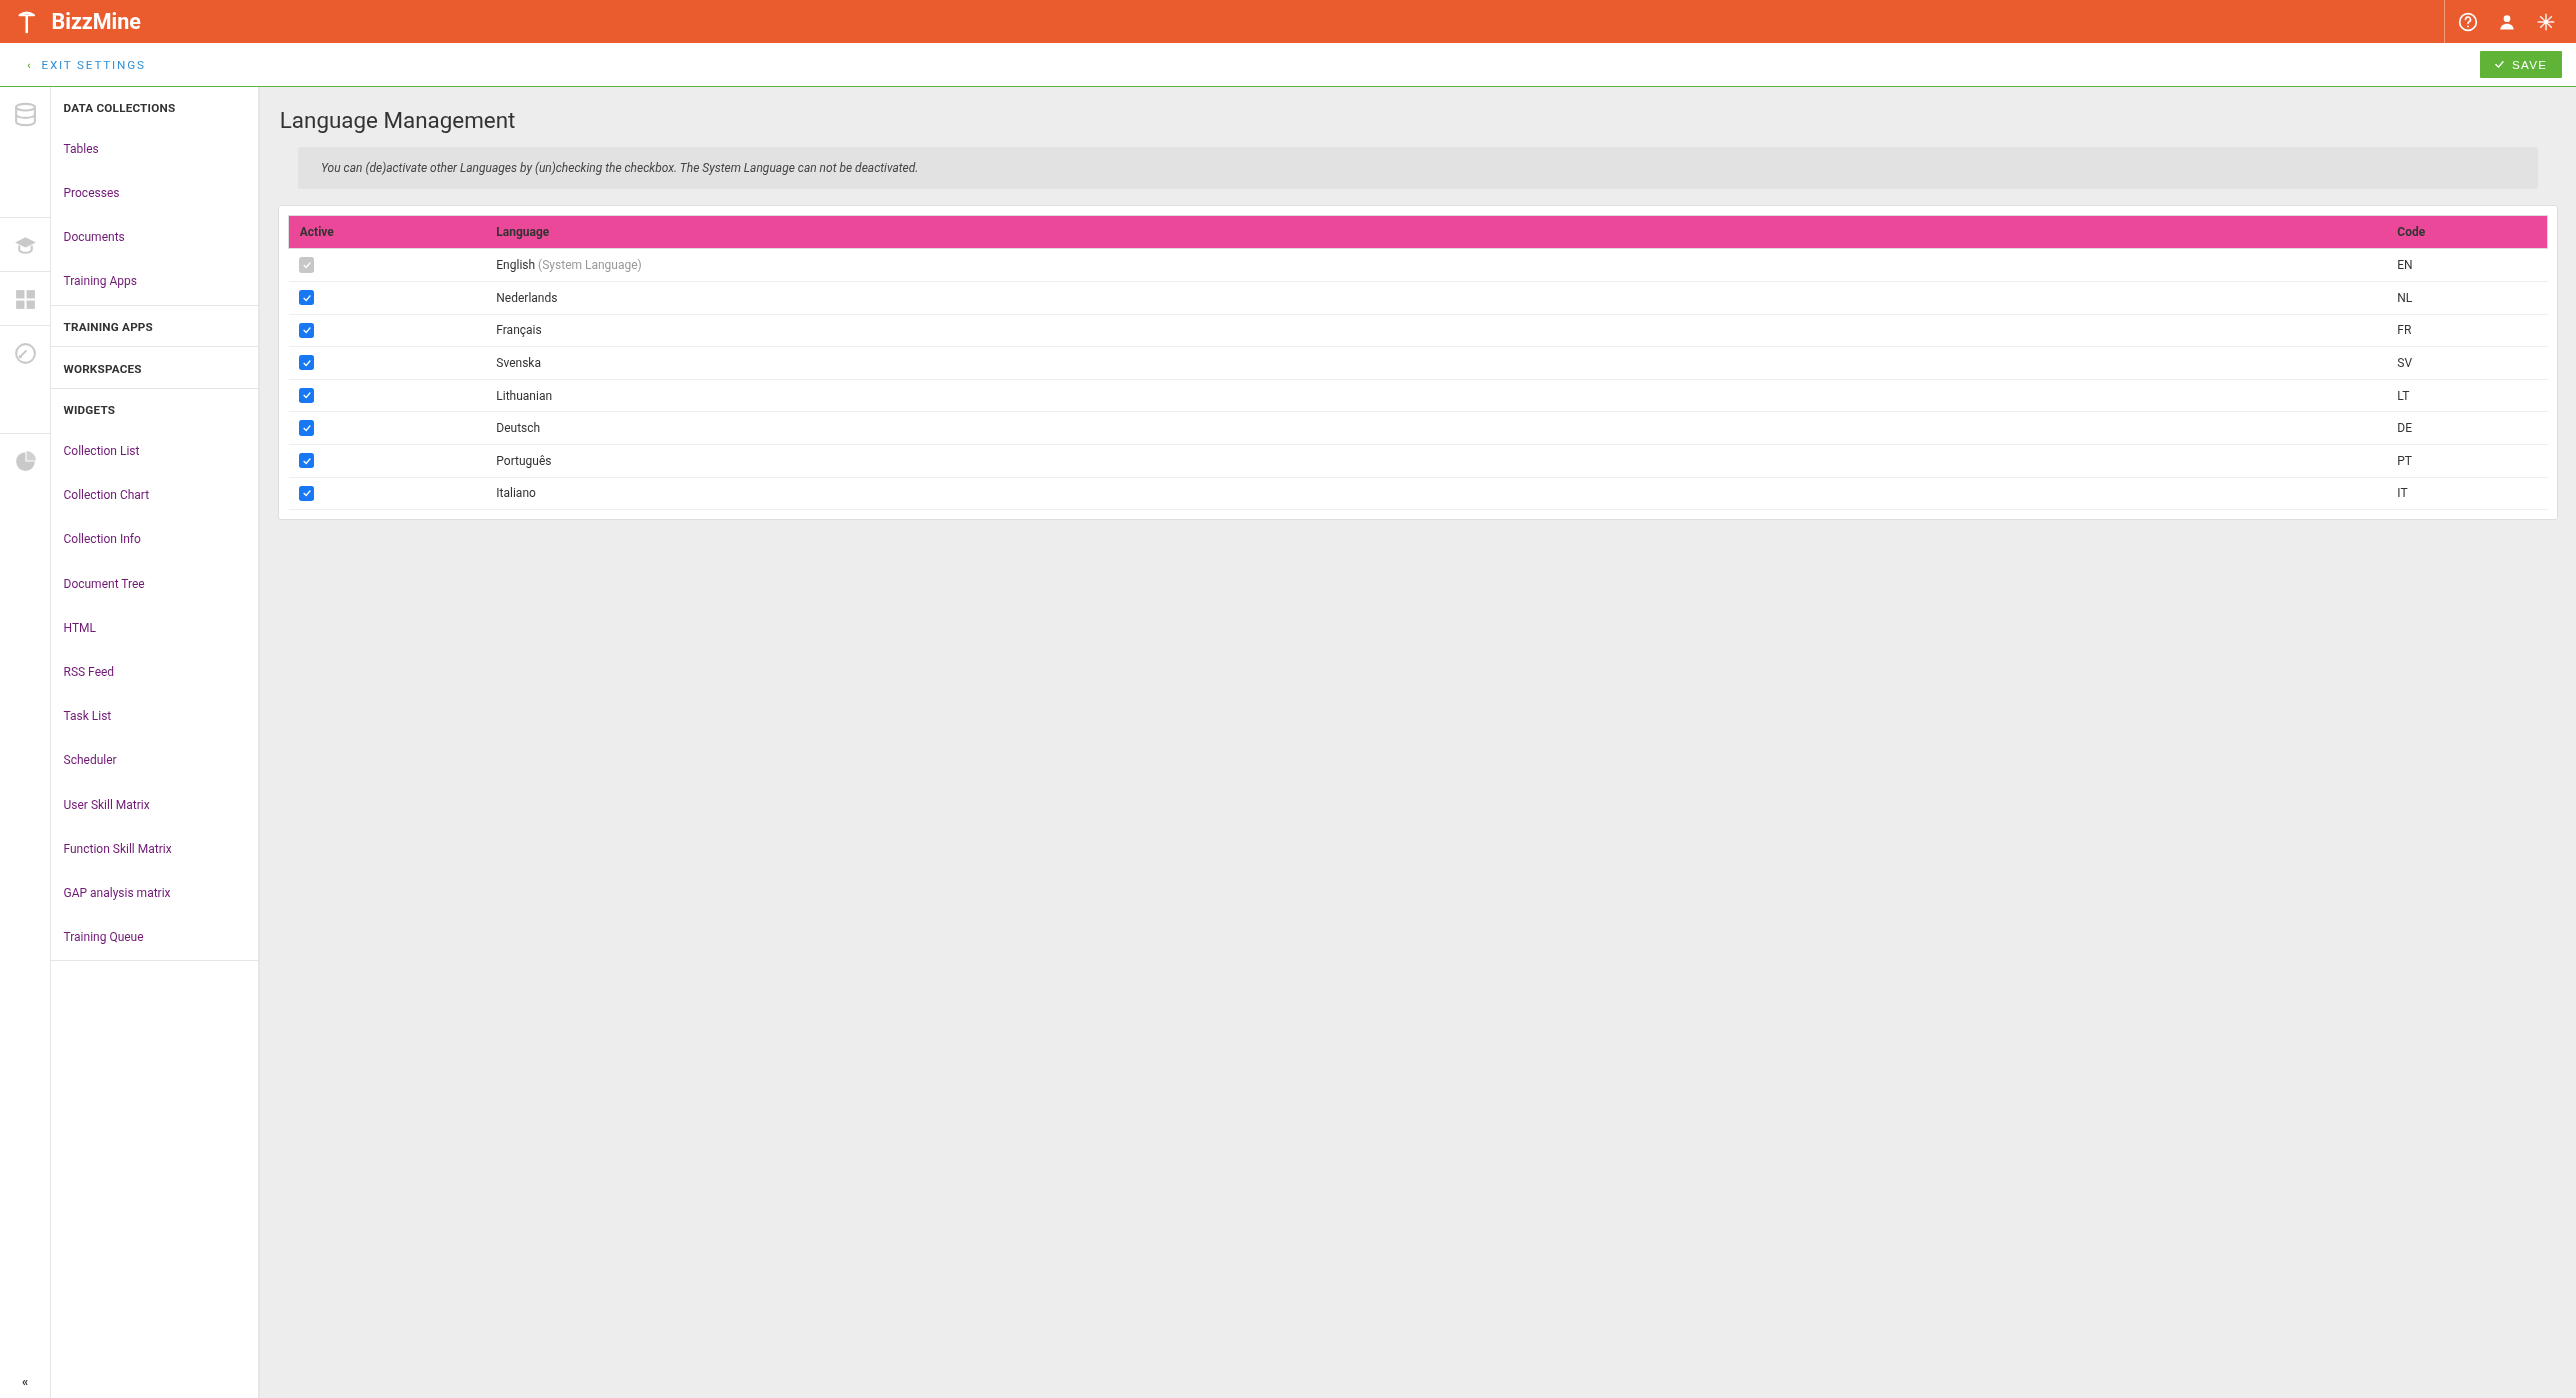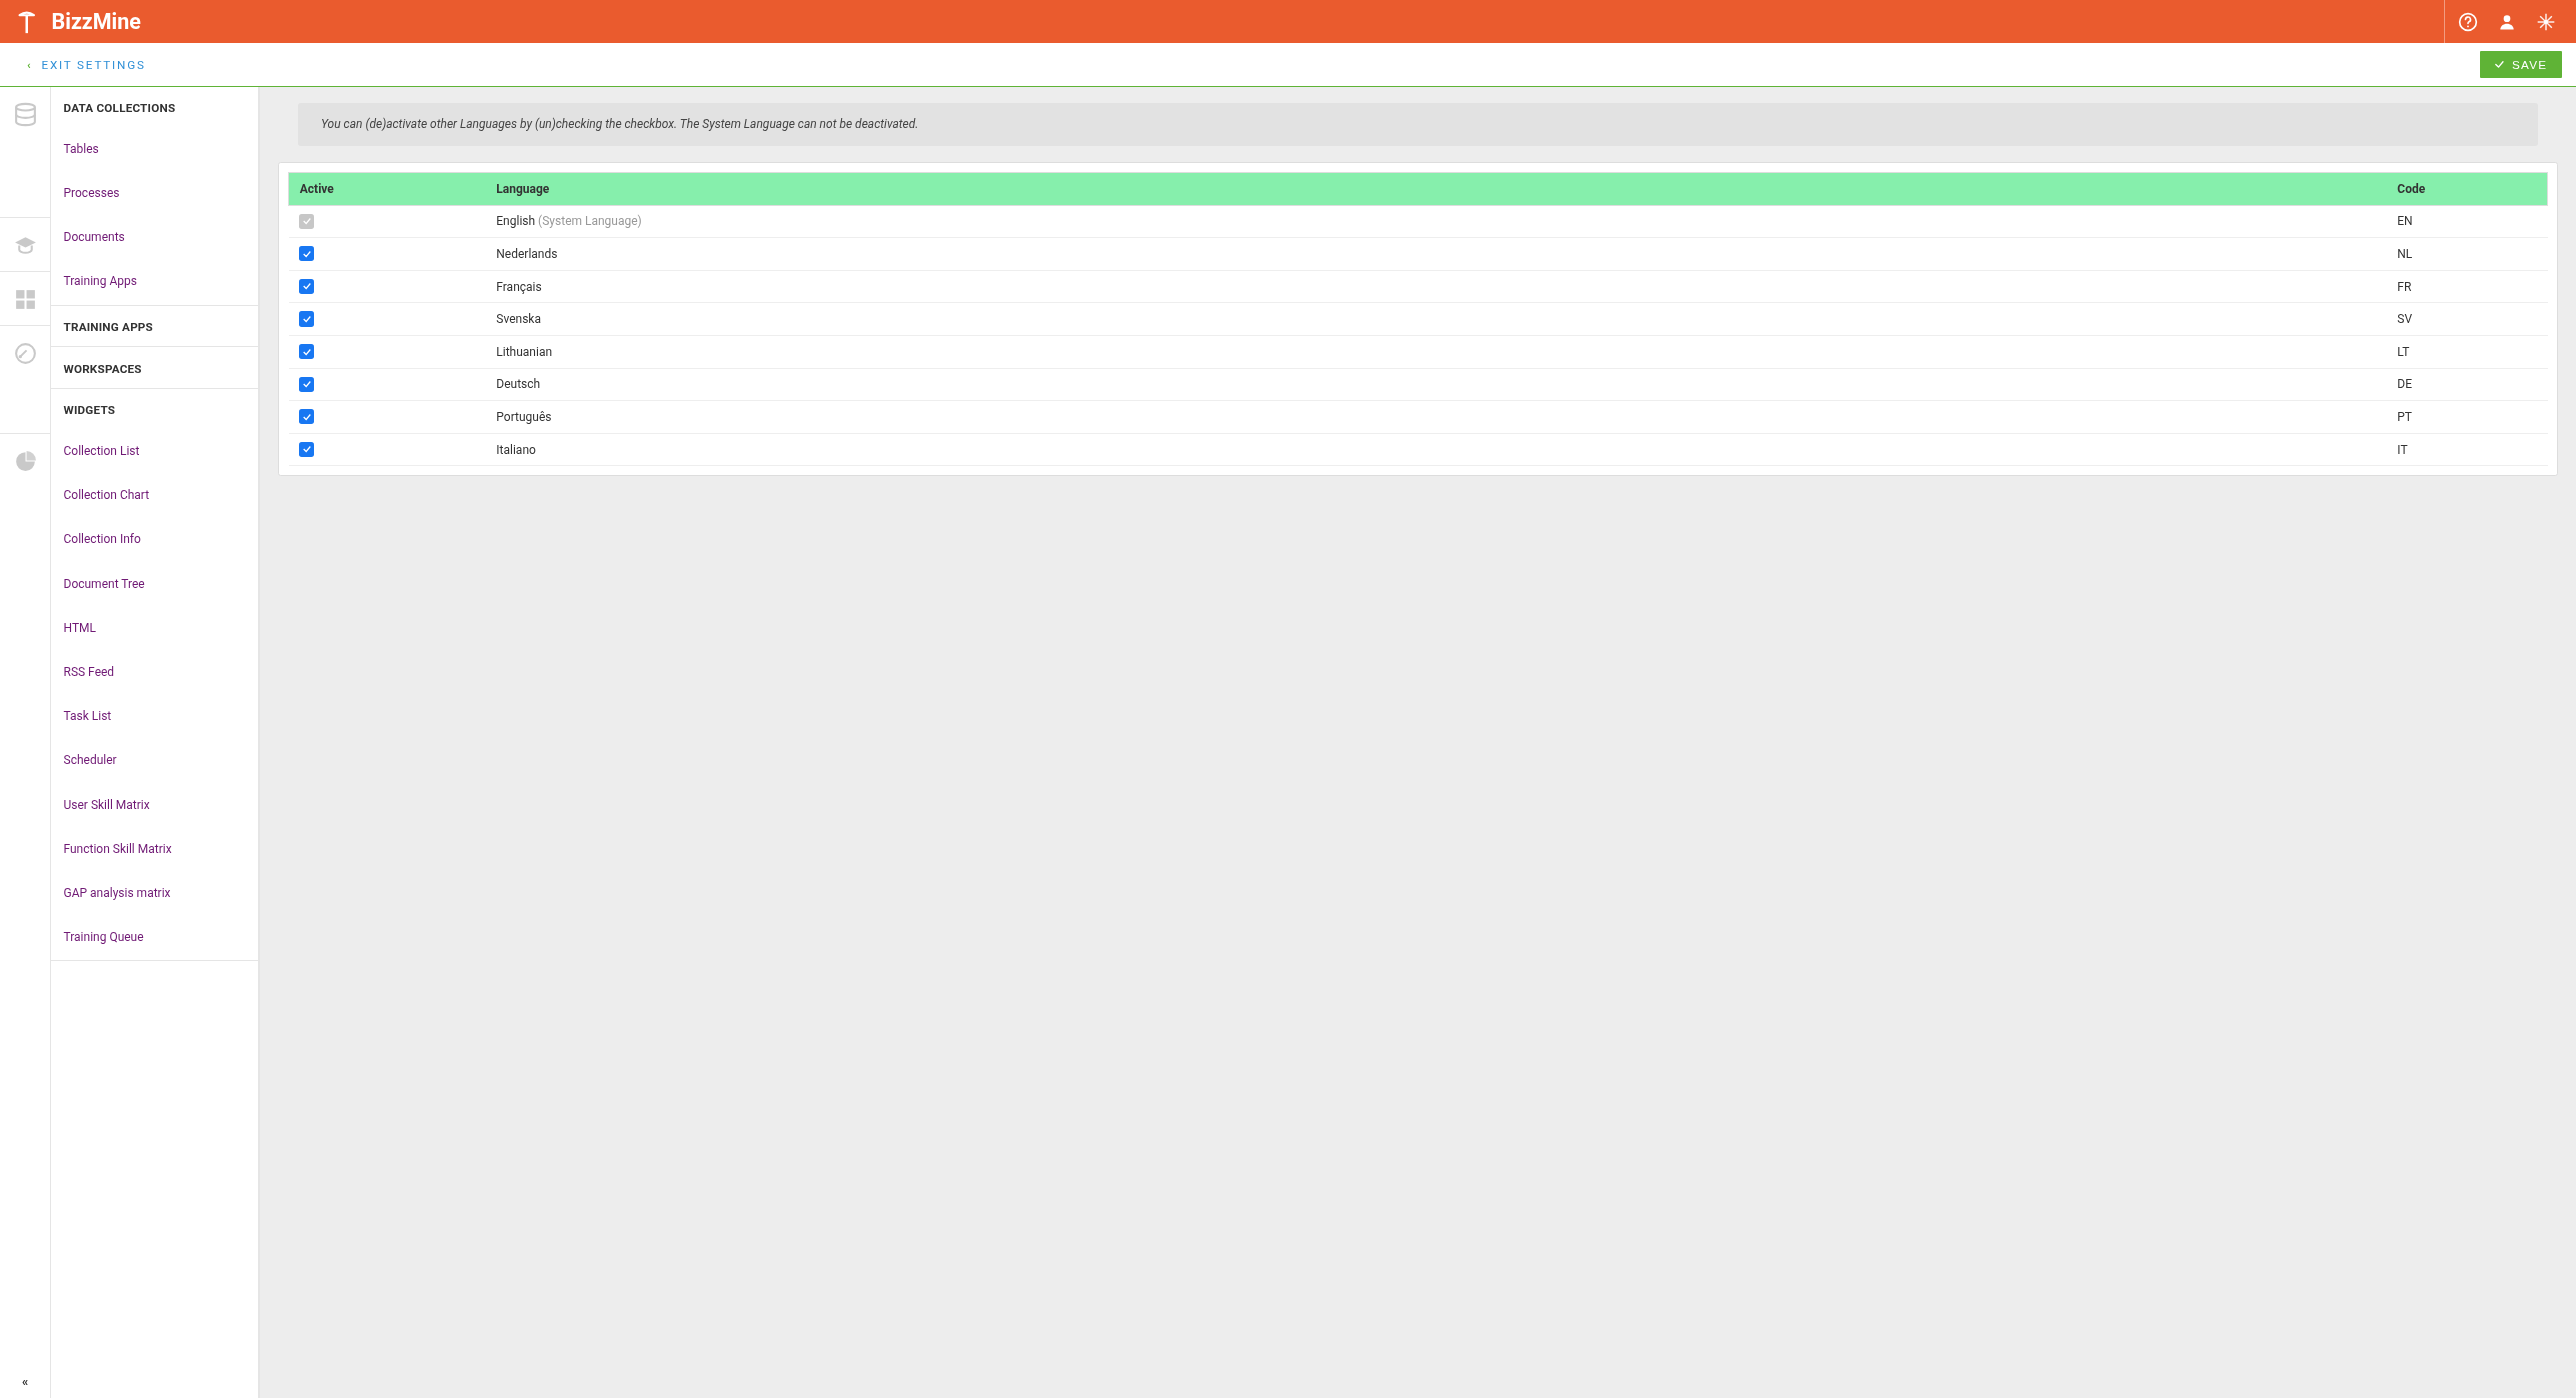--- a/index.html
+++ b/index.html
@@ -90,21 +90,21 @@
     background: #e2e2e2; border-radius: 2.7px; padding: 14.3px 23px; color: #444;
     margin: 0 20px 16px 20px; font-size: 12px; font-style: italic;
   }
   .panel {
     background: #fff; border: 0.9px solid #ddd; border-radius: 2.7px;
     padding: 9px; margin: 0 0 18px 0;
   }
   table { width: 100%; border-collapse: collapse; }
   thead th {
     text-align: left; font-size: 12px; font-weight: 700; color: #333;
-    background: #86efac; padding: 9px 10.8px;
+    background: #ec4899; padding: 9px 10.8px;
     border-top: 0.9px solid #ddd; border-bottom: 0.9px solid #ddd;
   }
   thead th:first-child { border-left: 0.9px solid #ddd; }
   thead th:last-child  { border-right: 0.9px solid #ddd; }
   tbody td {
     border-bottom: 0.9px solid #eee; padding: 8px 10.8px; font-size: 12px;
   }
   tbody tr:first-child td { border-top: none; }
   .col-active { width: 197px; }
   .col-code   { width: 161px; }
@@ -242,20 +242,21 @@
         <a href="#">Task List</a>
         <a href="#">Scheduler</a>
         <a href="#">User Skill Matrix</a>
         <a href="#">Function Skill Matrix</a>
         <a href="#">GAP analysis matrix</a>
         <a href="#">Training Queue</a>
       </div>
     </div>
 
   <div class="content">
+    <h1 class="page-title">Language Management</h1>
     <div class="infobar">You can (de)activate other Languages by (un)checking the checkbox. The System Language can not be deactivated.</div>
 
     <div class="panel">
       <table>
         <thead>
           <tr>
             <th class="col-active">Active</th>
             <th>Language</th>
             <th class="col-code">Code</th>
           </tr>

